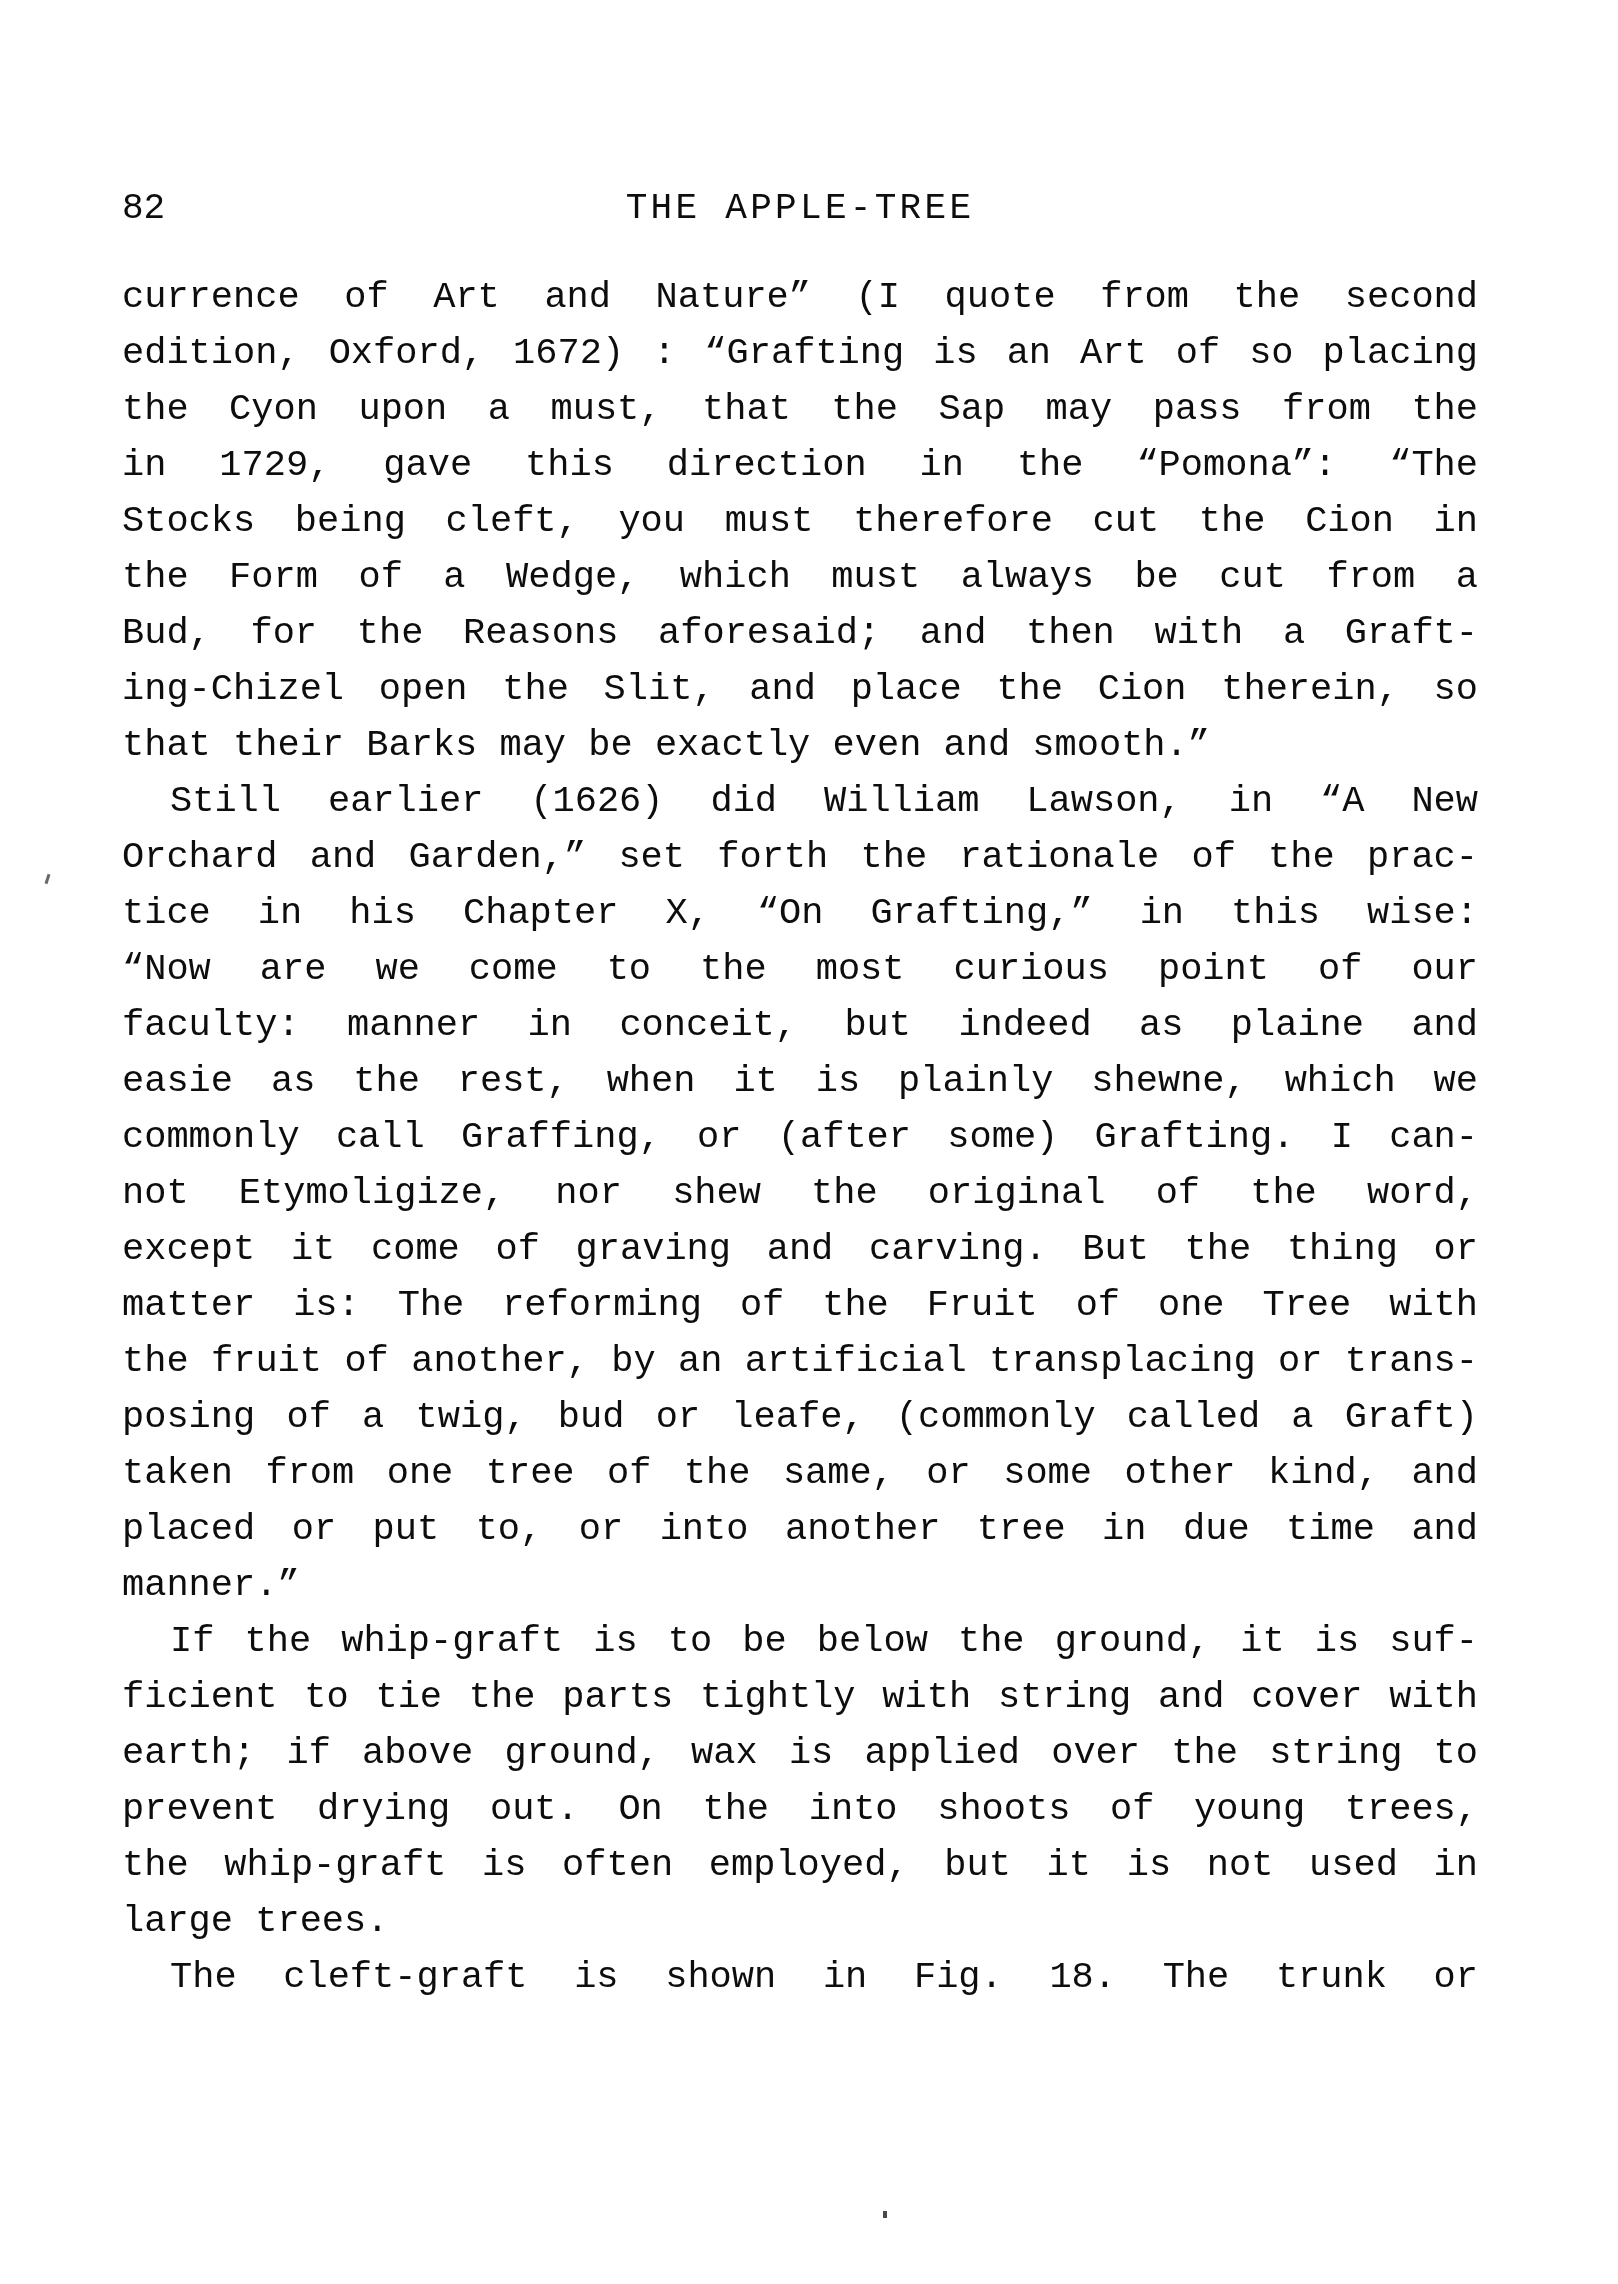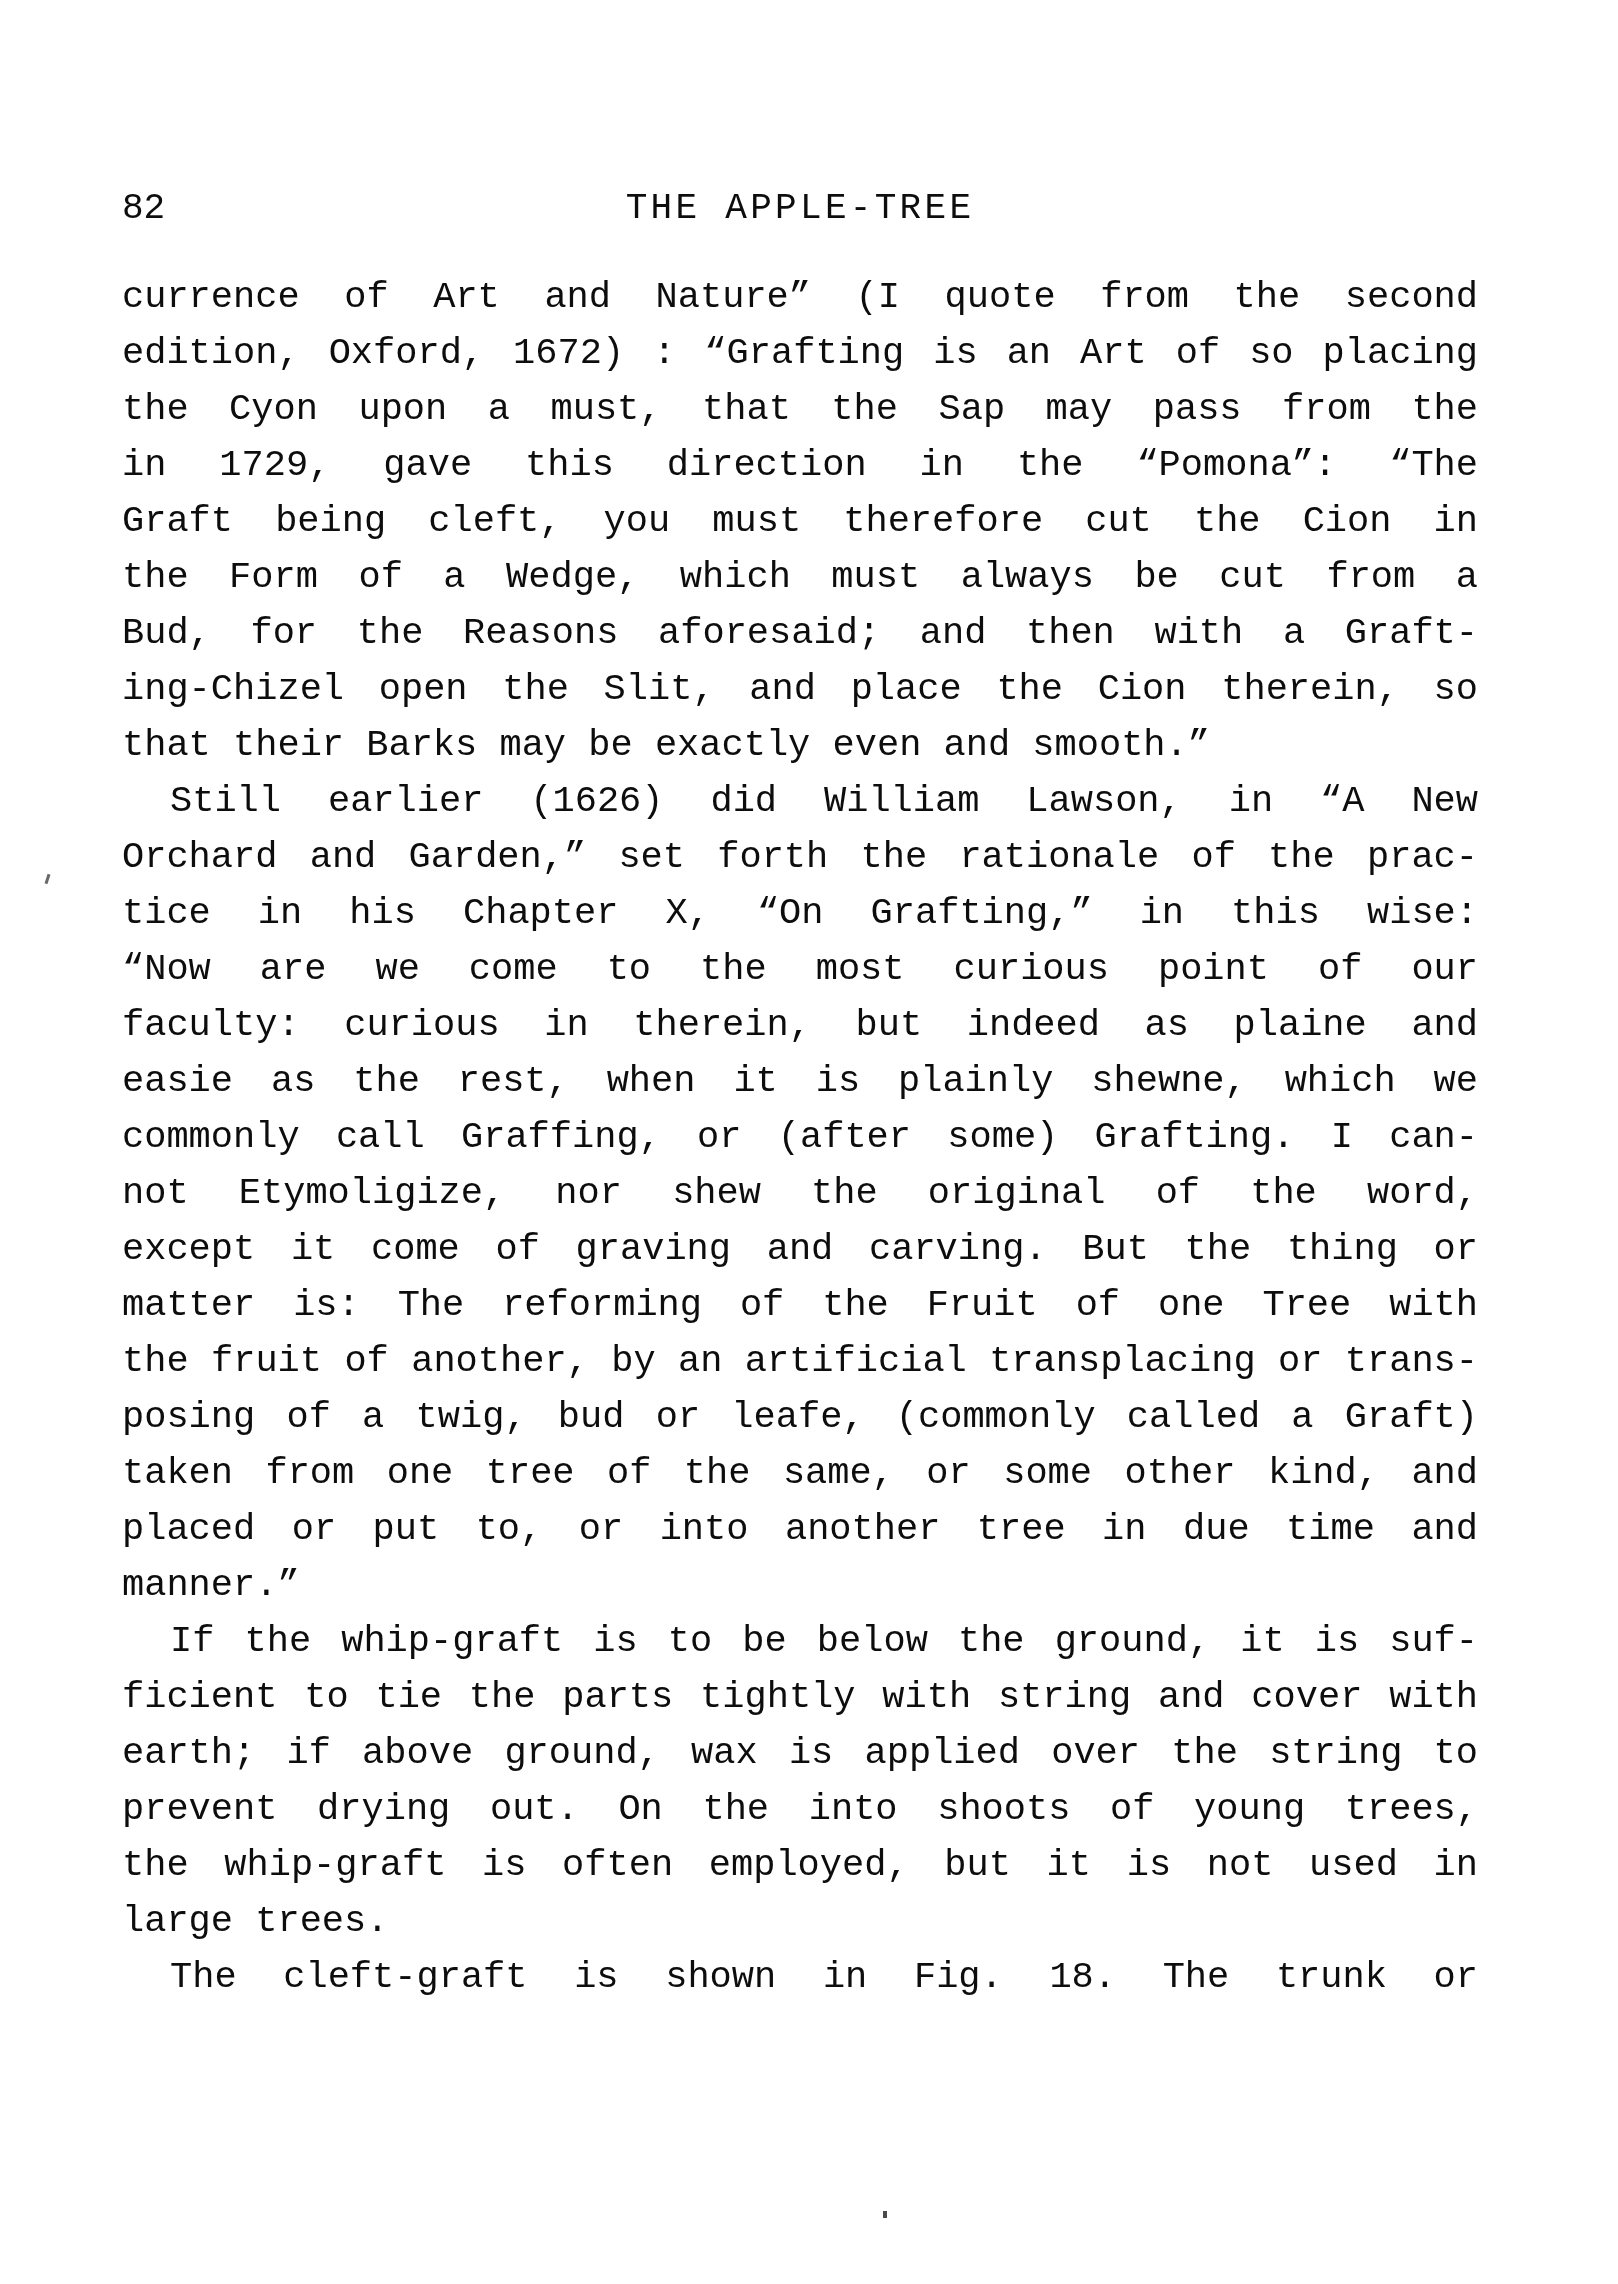--- a/index.html
+++ b/index.html
@@ -81,30 +81,30 @@
 <div class="page">
   <div class="running-header">
     <span class="page-number">82</span>
     <span class="running-title">THE APPLE-TREE</span>
   </div>
   <div class="page-body">
       <div class="line">currence of Art and Nature” (I quote from the second</div>
       <div class="line">edition, Oxford, 1672) :  “Grafting is an Art of so placing</div>
       <div class="line">the Cyon upon a must, that the Sap may pass from the</div>
       <div class="line">in 1729, gave this direction in the “Pomona”:  “The</div>
-      <div class="line">Graft being cleft, you must therefore cut the Cion in</div>
+      <div class="line">Stocks being cleft, you must therefore cut the Cion in</div>
       <div class="line">the Form of a Wedge, which must always be cut from a</div>
       <div class="line">Bud, for the Reasons aforesaid; and then with a Graft-</div>
       <div class="line">ing-Chizel open the Slit, and place the Cion therein, so</div>
       <div class="line noj">that their Barks may be exactly even and smooth.”</div>
       <div class="line indent">Still earlier (1626) did William Lawson, in “A New</div>
       <div class="line">Orchard and Garden,” set forth the rationale of the prac-</div>
       <div class="line">tice in his Chapter X, “On Grafting,” in this wise:</div>
       <div class="line">“Now are we come to the most curious point of our</div>
-      <div class="line">faculty: curious in therein, but indeed as plaine and</div>
+      <div class="line">faculty: manner in conceit, but indeed as plaine and</div>
       <div class="line">easie as the rest, when it is plainly shewne, which we</div>
       <div class="line">commonly call Graffing, or (after some) Grafting.  I can-</div>
       <div class="line">not Etymoligize, nor shew the original of the word,</div>
       <div class="line">except it come of graving and carving.  But the thing or</div>
       <div class="line">matter is:  The reforming of the Fruit of one Tree with</div>
       <div class="line">the fruit of another, by an artificial transplacing or trans-</div>
       <div class="line">posing of a twig, bud or leafe, (commonly called a Graft)</div>
       <div class="line">taken from one tree of the same, or some other kind, and</div>
       <div class="line">placed or put to, or into another tree in due time and</div>
       <div class="line noj">manner.”</div>

